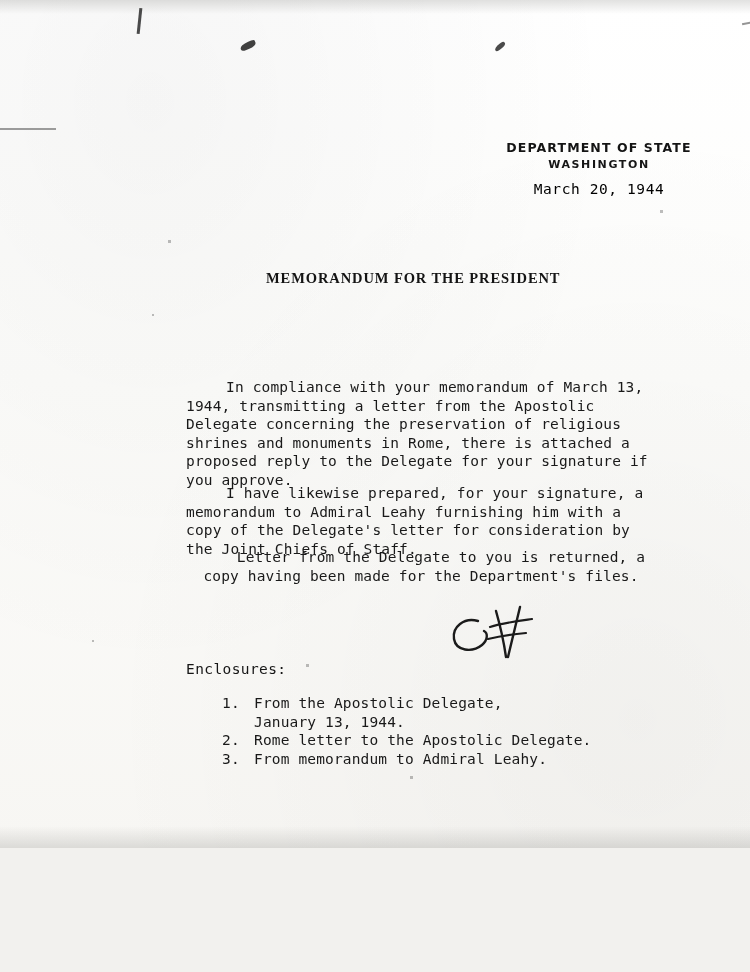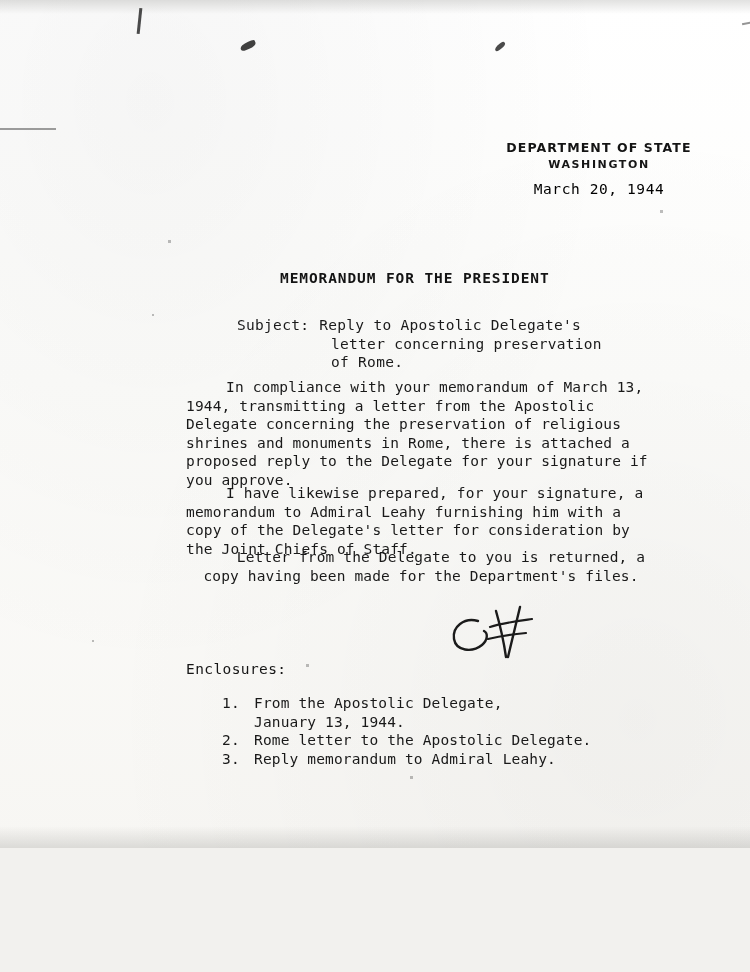--- a/index.html
+++ b/index.html
@@ -78,26 +78,27 @@
   .letterhead .date {
     font-family: "DejaVu Sans Mono", monospace;
     font-size: 14.5px;
     letter-spacing: 0.6px;
     margin-top: 10px;
     color: #000000;
   }
 
   .subject-heading {
     position: absolute;
-    left: 280px;
+    left: 266px;
     top: 270px;
     font-size: 14.5px;
     letter-spacing: 0.9px;
     font-weight: 600;
     color: #141414;
+    font-family: Liberation Serif, serif;
   }
 
   .subject-block {
     position: absolute;
     left: 237px;
     top: 316px;
     font-size: 14.5px;
     line-height: 18.5px;
     letter-spacing: 0.3px;
   }
@@ -187,28 +188,20 @@
   <div class="speck" style="left:306px;top:664px;width:3px;height:3px;"></div>
 
   <div class="letterhead">
     <div class="dept">DEPARTMENT OF STATE</div>
     <div class="city">WASHINGTON</div>
     <div class="date">March 20, 1944</div>
   </div>
 
   <div class="subject-heading">MEMORANDUM FOR THE PRESIDENT</div>
 
-  <div class="subject-block">
-    <div class="subject-row">
-      <span class="lbl">Subject:</span>
-      <span>Reply to Apostolic Delegate's</span>
-    </div>
-    <div class="subject-cont">letter concerning preservation</div>
-    <div class="subject-cont">of Rome.</div>
-  </div>
 
   <div class="body-para" id="para-1"><span class="indent"></span><span>In compliance with your memorandum of March 13, 1944, transmitting a letter from the Apostolic Delegate concerning the preservation of religious shrines and monuments in Rome, there is attached a proposed reply to the Delegate for your signature if you approve.</span></div>
 
   <div class="body-para" id="para-2"><span class="indent"></span><span>I have likewise prepared, for your signature, a memorandum to Admiral Leahy furnishing him with a copy of the Delegate's letter for consideration by the Joint Chiefs of Staff.</span></div>
 
   <div class="body-para" id="para-3"><span class="indent"></span><span>Letter from the Delegate to you is returned, a copy having been made for the Department's files.</span></div>
 
   <svg class="signature" viewBox="0 0 120 60">
     <path d="M32 16 C18 12, 6 22, 8 34 C10 46, 26 48, 36 40 C42 35, 42 28, 38 26" fill="none" stroke="#1b1b1b" stroke-width="2.4" stroke-linecap="round"></path>
     <path d="M50 6 C54 20, 58 38, 60 52" fill="none" stroke="#1b1b1b" stroke-width="2.4" stroke-linecap="round"></path>
@@ -224,19 +217,19 @@
       <span class="enc-num">1.</span>
       <span class="enc-text">From the Apostolic Delegate,
 January 13, 1944.</span>
     </div>
     <div class="enc-item">
       <span class="enc-num">2.</span>
       <span class="enc-text">Rome letter to the Apostolic Delegate.</span>
     </div>
     <div class="enc-item">
       <span class="enc-num">3.</span>
-      <span class="enc-text">Reply memorandum to Admiral Leahy.</span>
+      <span class="enc-text">From memorandum to Admiral Leahy.</span>
     </div>
   </div>
 
   <div class="archive-mark">I 469 d06</div>
 
 </div>
 
 </body></html>

